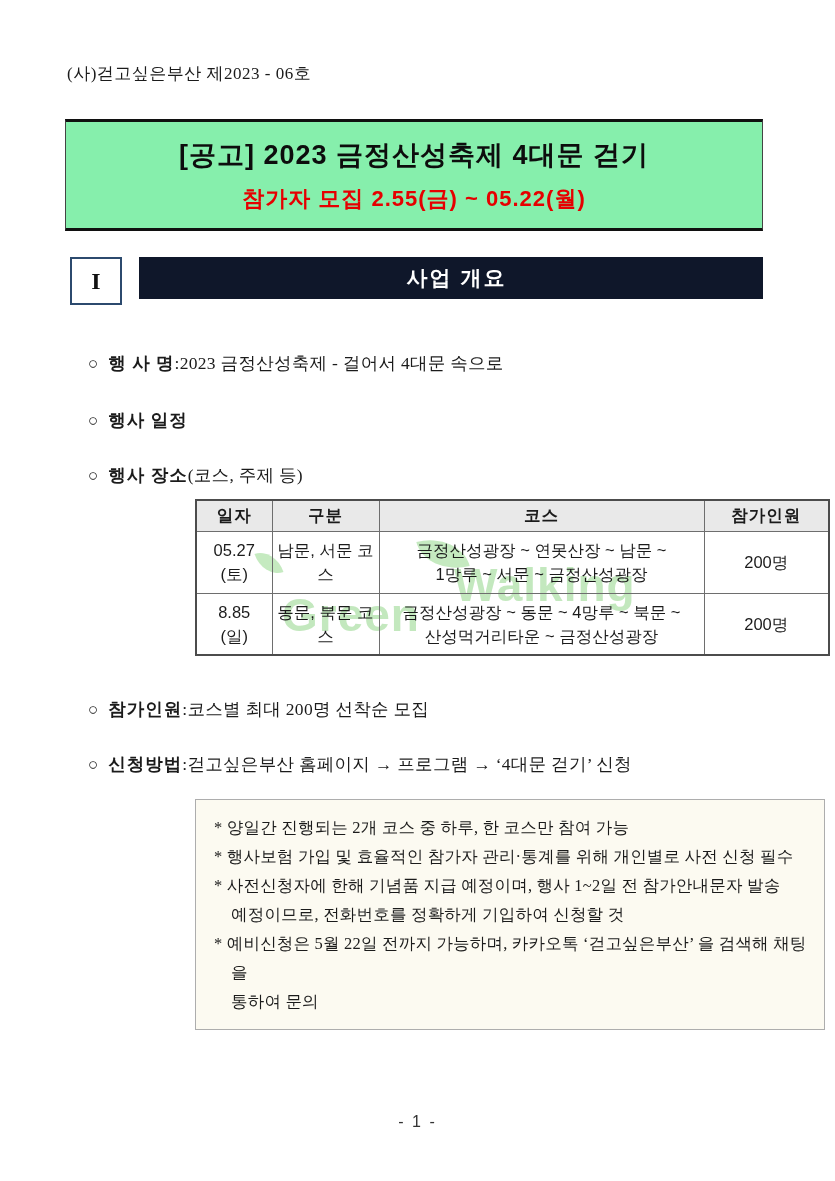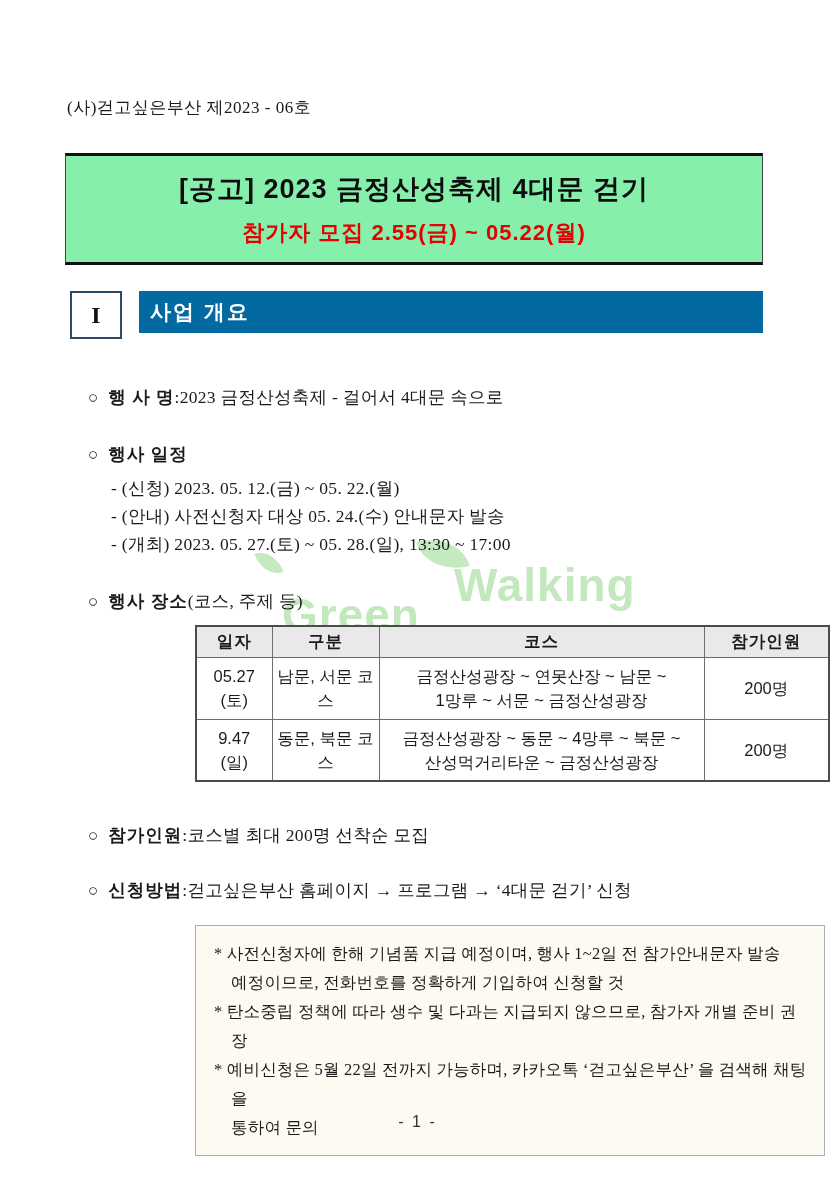--- a/index.html
+++ b/index.html
@@ -31,21 +31,21 @@
     background: rgba(150, 216, 140, 0.55);
     border-radius: 0 100% 0 100%;
   }
   .leaf-small { left: 0px; top: 14px; width: 22px; height: 26px; transform: rotate(-18deg); }
   .leaf-big   { left: 162px; top: 0px;  width: 46px; height: 36px; transform: rotate(-14deg); }
 
   .content { position: relative; z-index: 1; }
 
   
   .doc-number {
-    padding: 96px 0 0 67px;
+    padding: 62px 0 0 67px;
     font-size: 17px; letter-spacing: 0.5px;
   }
 
   
   .title-box {
     margin: 34px 72px 0 65px;
     background: #86efac;
     border-top: 3px solid #101010;
     border-bottom: 3px solid #101010;
     border-left: 1px solid #444;
@@ -71,23 +71,24 @@
   }
   .section-numeral {
     width: 52px; height: 48px; flex: 0 0 52px;
     background: #ffffff; border: 2px solid #2c4a6e;
     display: flex; align-items: center; justify-content: center;
     font-family: "Liberation Serif", serif;
     font-weight: bold; font-size: 24px; color: #111;
   }
   .section-bar {
     flex: 1; height: 42px; margin-left: 17px;
-    background: #0369a1;
+    background: #0f172a;
     display: flex; align-items: center;
     padding-left: 11px;
+    justify-content: center;
   }
   .section-bar-label {
     font-family: "Liberation Sans", "DejaVu Sans", sans-serif;
     font-weight: bold; font-size: 21px; color: #ffffff; letter-spacing: 2px;
   }
 
   
   .body-block { margin: 0 70px 0 88px; font-size: 17.5px; }
   .item-line { display: flex; align-items: baseline; }
   .bullet { margin-right: 10px; font-size: 17px; }
@@ -185,25 +186,20 @@
         <span class="bullet">○</span>
         <span class="item-label">행 사 명</span>
         <span class="item-rest"> : </span>
         <span class="item-rest">2023 금정산성축제 - 걸어서 4대문 속으로</span>
       </div>
 
       <div class="row-schedule">
         <div class="item-line">
           <span class="bullet">○</span>
           <span class="item-label">행사 일정</span>
-        </div>
-        <div class="schedule-list">
-          <div>- (신청) 2023. 05. 12.(금) ~ 05. 22.(월)</div>
-          <div>- (안내) 사전신청자 대상 05. 24.(수) 안내문자 발송</div>
-          <div>- (개최) 2023. 05. 27.(토) ~ 05. 28.(일), 13:30 ~ 17:00</div>
         </div>
       </div>
 
       <div class="item-line row-place">
         <span class="bullet">○</span>
         <span class="item-label">행사 장소</span>
         <span class="item-rest"> (코스, 주제 등)</span>
       </div>
 
       <table class="course-table">
@@ -224,21 +220,21 @@
         <tbody>
           <tr>
             <td class="cell-multiline">05.27
 (토)</td>
             <td>남문, 서문 코스</td>
             <td class="cell-multiline">금정산성광장 ~ 연못산장 ~ 남문 ~
 1망루 ~ 서문 ~ 금정산성광장</td>
             <td>200명</td>
           </tr>
           <tr>
-            <td class="cell-multiline">9.47
+            <td class="cell-multiline">8.85
 (일)</td>
             <td>동문, 북문 코스</td>
             <td class="cell-multiline">금정산성광장 ~ 동문 ~ 4망루 ~ 북문 ~
 산성먹거리타운 ~ 금정산성광장</td>
             <td>200명</td>
           </tr>
         </tbody>
       </table>
 
       <div class="item-line row-capacity">
@@ -249,23 +245,24 @@
       </div>
 
       <div class="item-line row-apply">
         <span class="bullet">○</span>
         <span class="item-label">신청방법</span>
         <span class="item-rest"> : </span>
         <span class="item-rest">걷고싶은부산 홈페이지 → 프로그램 → ‘4대문 걷기’ 신청</span>
       </div>
 
       <div class="notes-box">
+        <div class="note-item">* 양일간 진행되는 2개 코스 중 하루, 한 코스만 참여 가능</div>
+        <div class="note-item">* 행사보험 가입 및 효율적인 참가자 관리·통계를 위해 개인별로 사전 신청 필수</div>
         <div class="note-item">* 사전신청자에 한해 기념품 지급 예정이며, 행사 1~2일 전 참가안내문자 발송
 예정이므로, 전화번호를 정확하게 기입하여 신청할 것</div>
-        <div class="note-item">* 탄소중립 정책에 따라 생수 및 다과는 지급되지 않으므로, 참가자 개별 준비 권장</div>
         <div class="note-item">* 예비신청은 5월 22일 전까지 가능하며, 카카오톡 ‘걷고싶은부산’ 을 검색해 채팅을
 통하여 문의</div>
 
       </div>
 
     </div>
 
     <div class="footer">- 1 -</div>
 
   </div>

